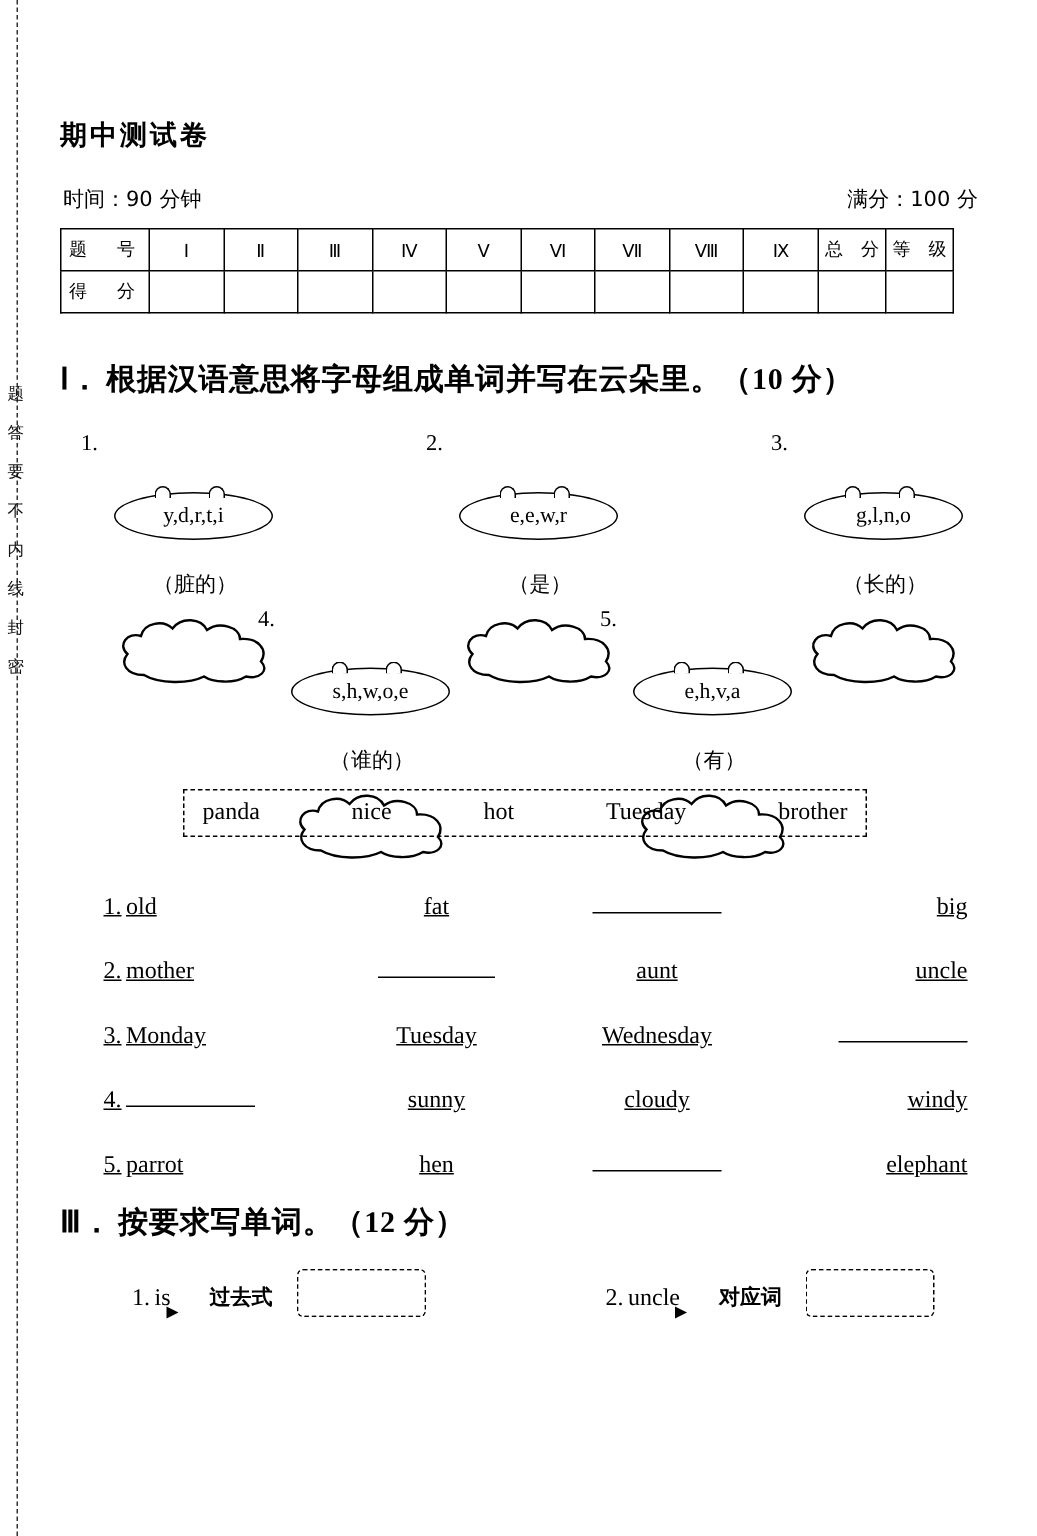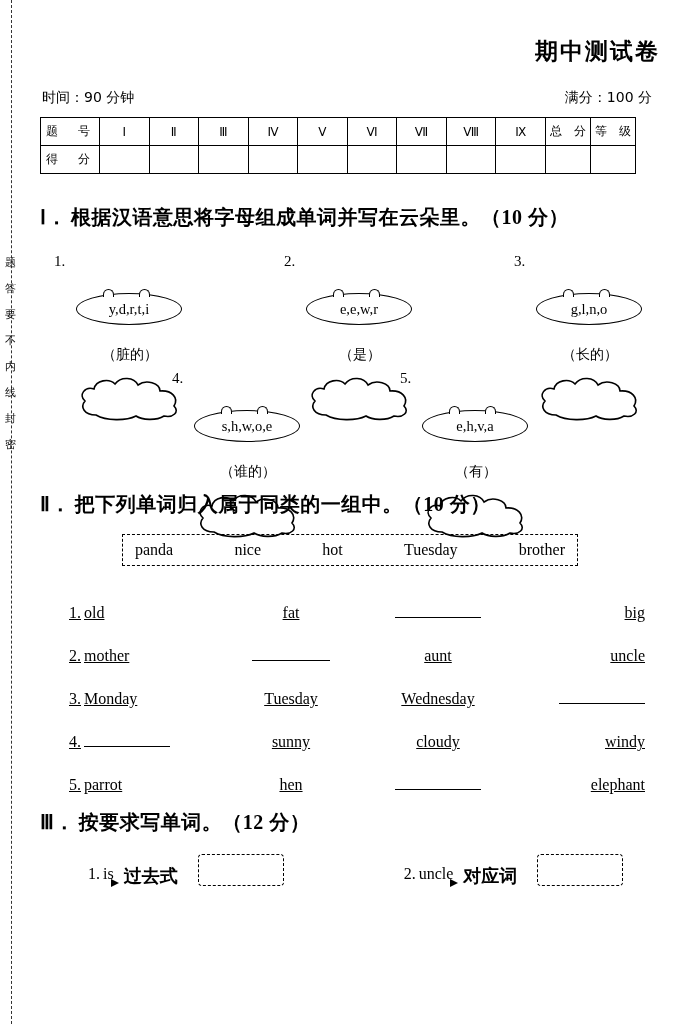--- a/index.html
+++ b/index.html
@@ -46,23 +46,23 @@
   }
 
   .content {
     position: absolute;
     left: 40px;
     top: 0;
     width: 620px;
   }
 
   h1.title {
-    margin: 36px 0 0 0;
-    text-align: right;
-    font-size: 23px;
+    margin: 78px 0 0 0;
+    text-align: left;
+    font-size: 18px;
     font-weight: bold;
     letter-spacing: 2px;
     font-family: "DejaVu Sans", sans-serif;
   }
 
   .meta-row {
     margin-top: 22px;
     display: flex;
     justify-content: space-between;
     font-size: 14px;
@@ -209,23 +209,23 @@
   }
   .transform .lhs { padding-bottom: 3px; }
   .arrow-wrap {
     position: relative;
     width: 76px;
     margin: 0 4px;
     padding-bottom: 3px;
   }
   .arrow-label {
     position: absolute;
-    left: 6px;
+    left: 22px;
     top: -19px;
-    font-size: 18px;
+    font-size: 14px;
     font-family: "DejaVu Sans", sans-serif;
     font-weight: bold;
   }
   .arrow-line {
     height: 1.3px;
     background: #000;
     position: relative;
   }
   .arrow-line::after {
     content: "";
@@ -378,23 +378,20 @@
         <div class="zh">（有）</div>
         <div class="cloud">
           <svg width="108" height="46" viewBox="0 0 108 46" aria-hidden="true">
             <path d="M20 40 C8 40 4 32 9 26 C2 20 9 11 18 14 C20 5 33 3 39 9 C45 1 58 2 62 10 C70 4 84 8 84 16 C96 15 103 23 98 31 C104 37 97 43 88 41 C80 46 66 45 60 41 C50 46 30 46 20 40 Z" fill="none" stroke="#000" stroke-width="1.6"></path>
           </svg>
         </div>
       </div>
 
     </div>
 
-    <div class="section-head" style="margin-top:16px;">
-      <span class="rn">Ⅱ．</span><span>把下列单词归入属于同类的一组中。</span><span class="pts">（10 分）</span>
-    </div>
 
     <div class="word-bank">
       <span>panda</span>
       <span>nice</span>
       <span>hot</span>
       <span>Tuesday</span>
       <span>brother</span>
     </div>
 
     <table class="classify">

